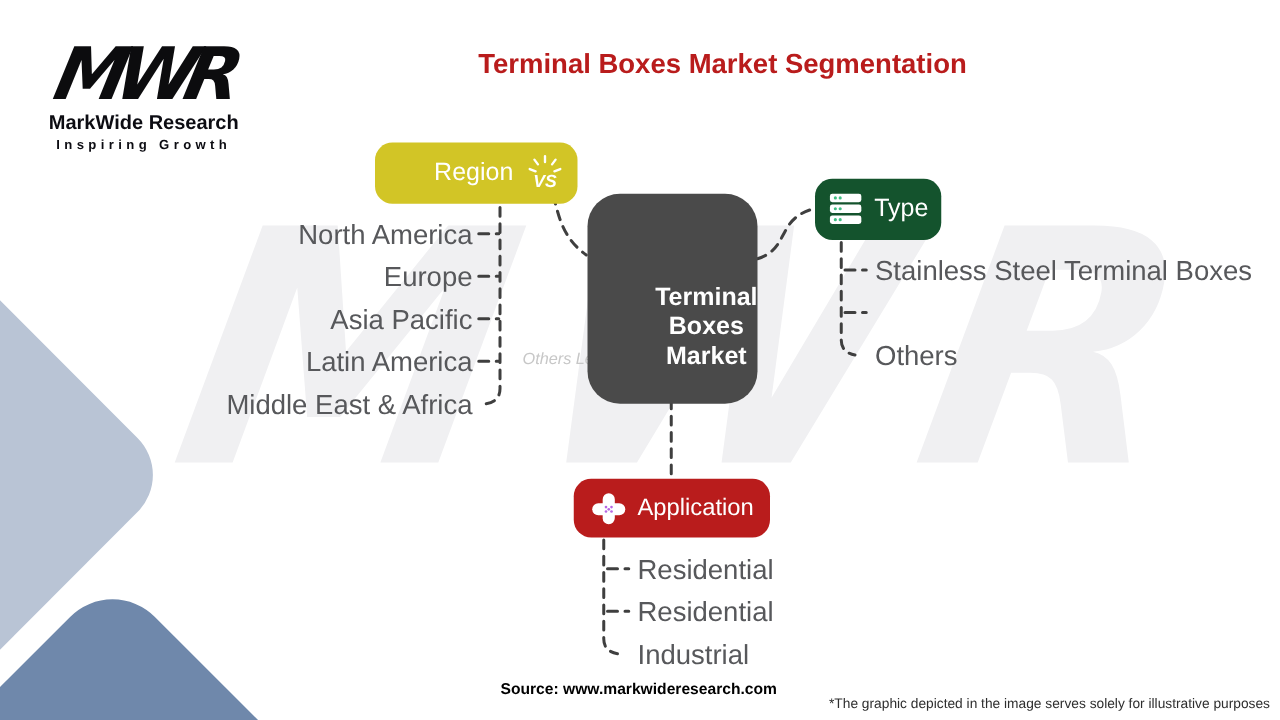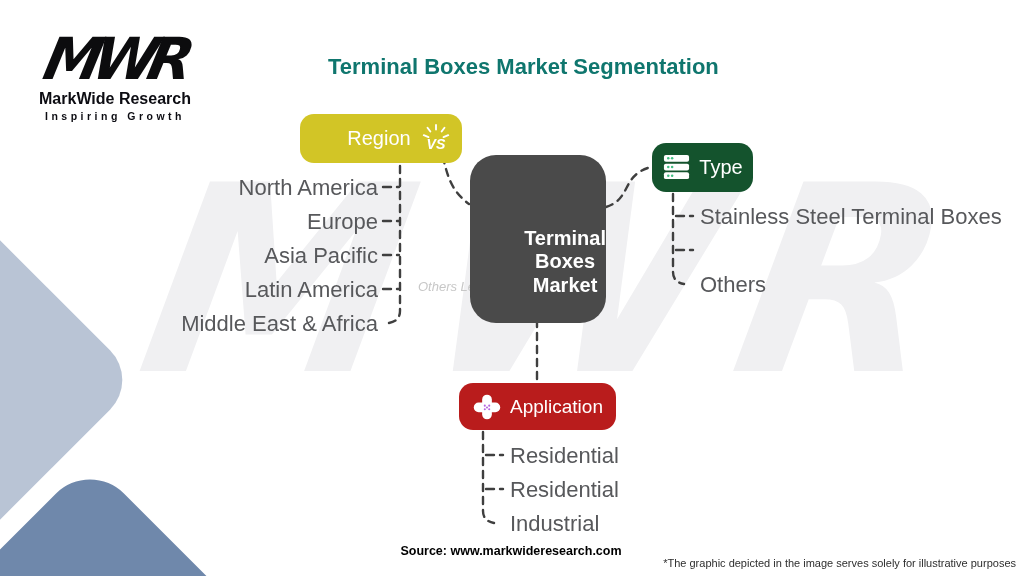--- a/index.html
+++ b/index.html
@@ -21,22 +21,22 @@
     background-color:#6f88ab;left:-80px;top:530px;transform:rotate(45deg);}
 
   
   .logo{position:absolute;left:30px;top:30px;width:170px;text-align:center;z-index:3;}
   .logo-monogram{font-family:"DejaVu Sans",sans-serif;font-weight:bold;font-style:italic;
     font-size:58px;line-height:58px;letter-spacing:-9px;color:#0c0c0e;transform:skewX(-12deg);}
   .logo-name{font-size:16px;font-weight:bold;color:#0c0c12;margin-top:2px;}
   .logo-tagline{font-size:10.5px;font-weight:bold;letter-spacing:3.5px;color:#0c0c12;margin-top:2px;}
 
   
-  .page-title{position:absolute;left:328px;top:54px;width:500px;z-index:3;
-    font-size:22px;font-weight:bold;color:#0f766e;}
+  .page-title{position:absolute;left:328px;top:38px;width:500px;text-align:center;z-index:3;
+    font-size:22px;font-weight:bold;color:#b91c1c;}
 
   
   .connectors{position:absolute;left:0;top:0;z-index:2;pointer-events:none;}
 
   
   .node{position:absolute;z-index:3;display:flex;align-items:center;justify-content:center;
     color:#fff;border-radius:14px;gap:8px;}
   .node-region{left:300px;top:114px;width:124px;height:49px;background:#d2c526;font-size:20px;padding-left:38px;}
   .node-type{left:652px;top:143px;width:101px;height:49px;background:#14532d;font-size:20px;}
   .node-application{left:459px;top:383px;width:157px;height:47px;background:#b91c1c;font-size:19px;}

